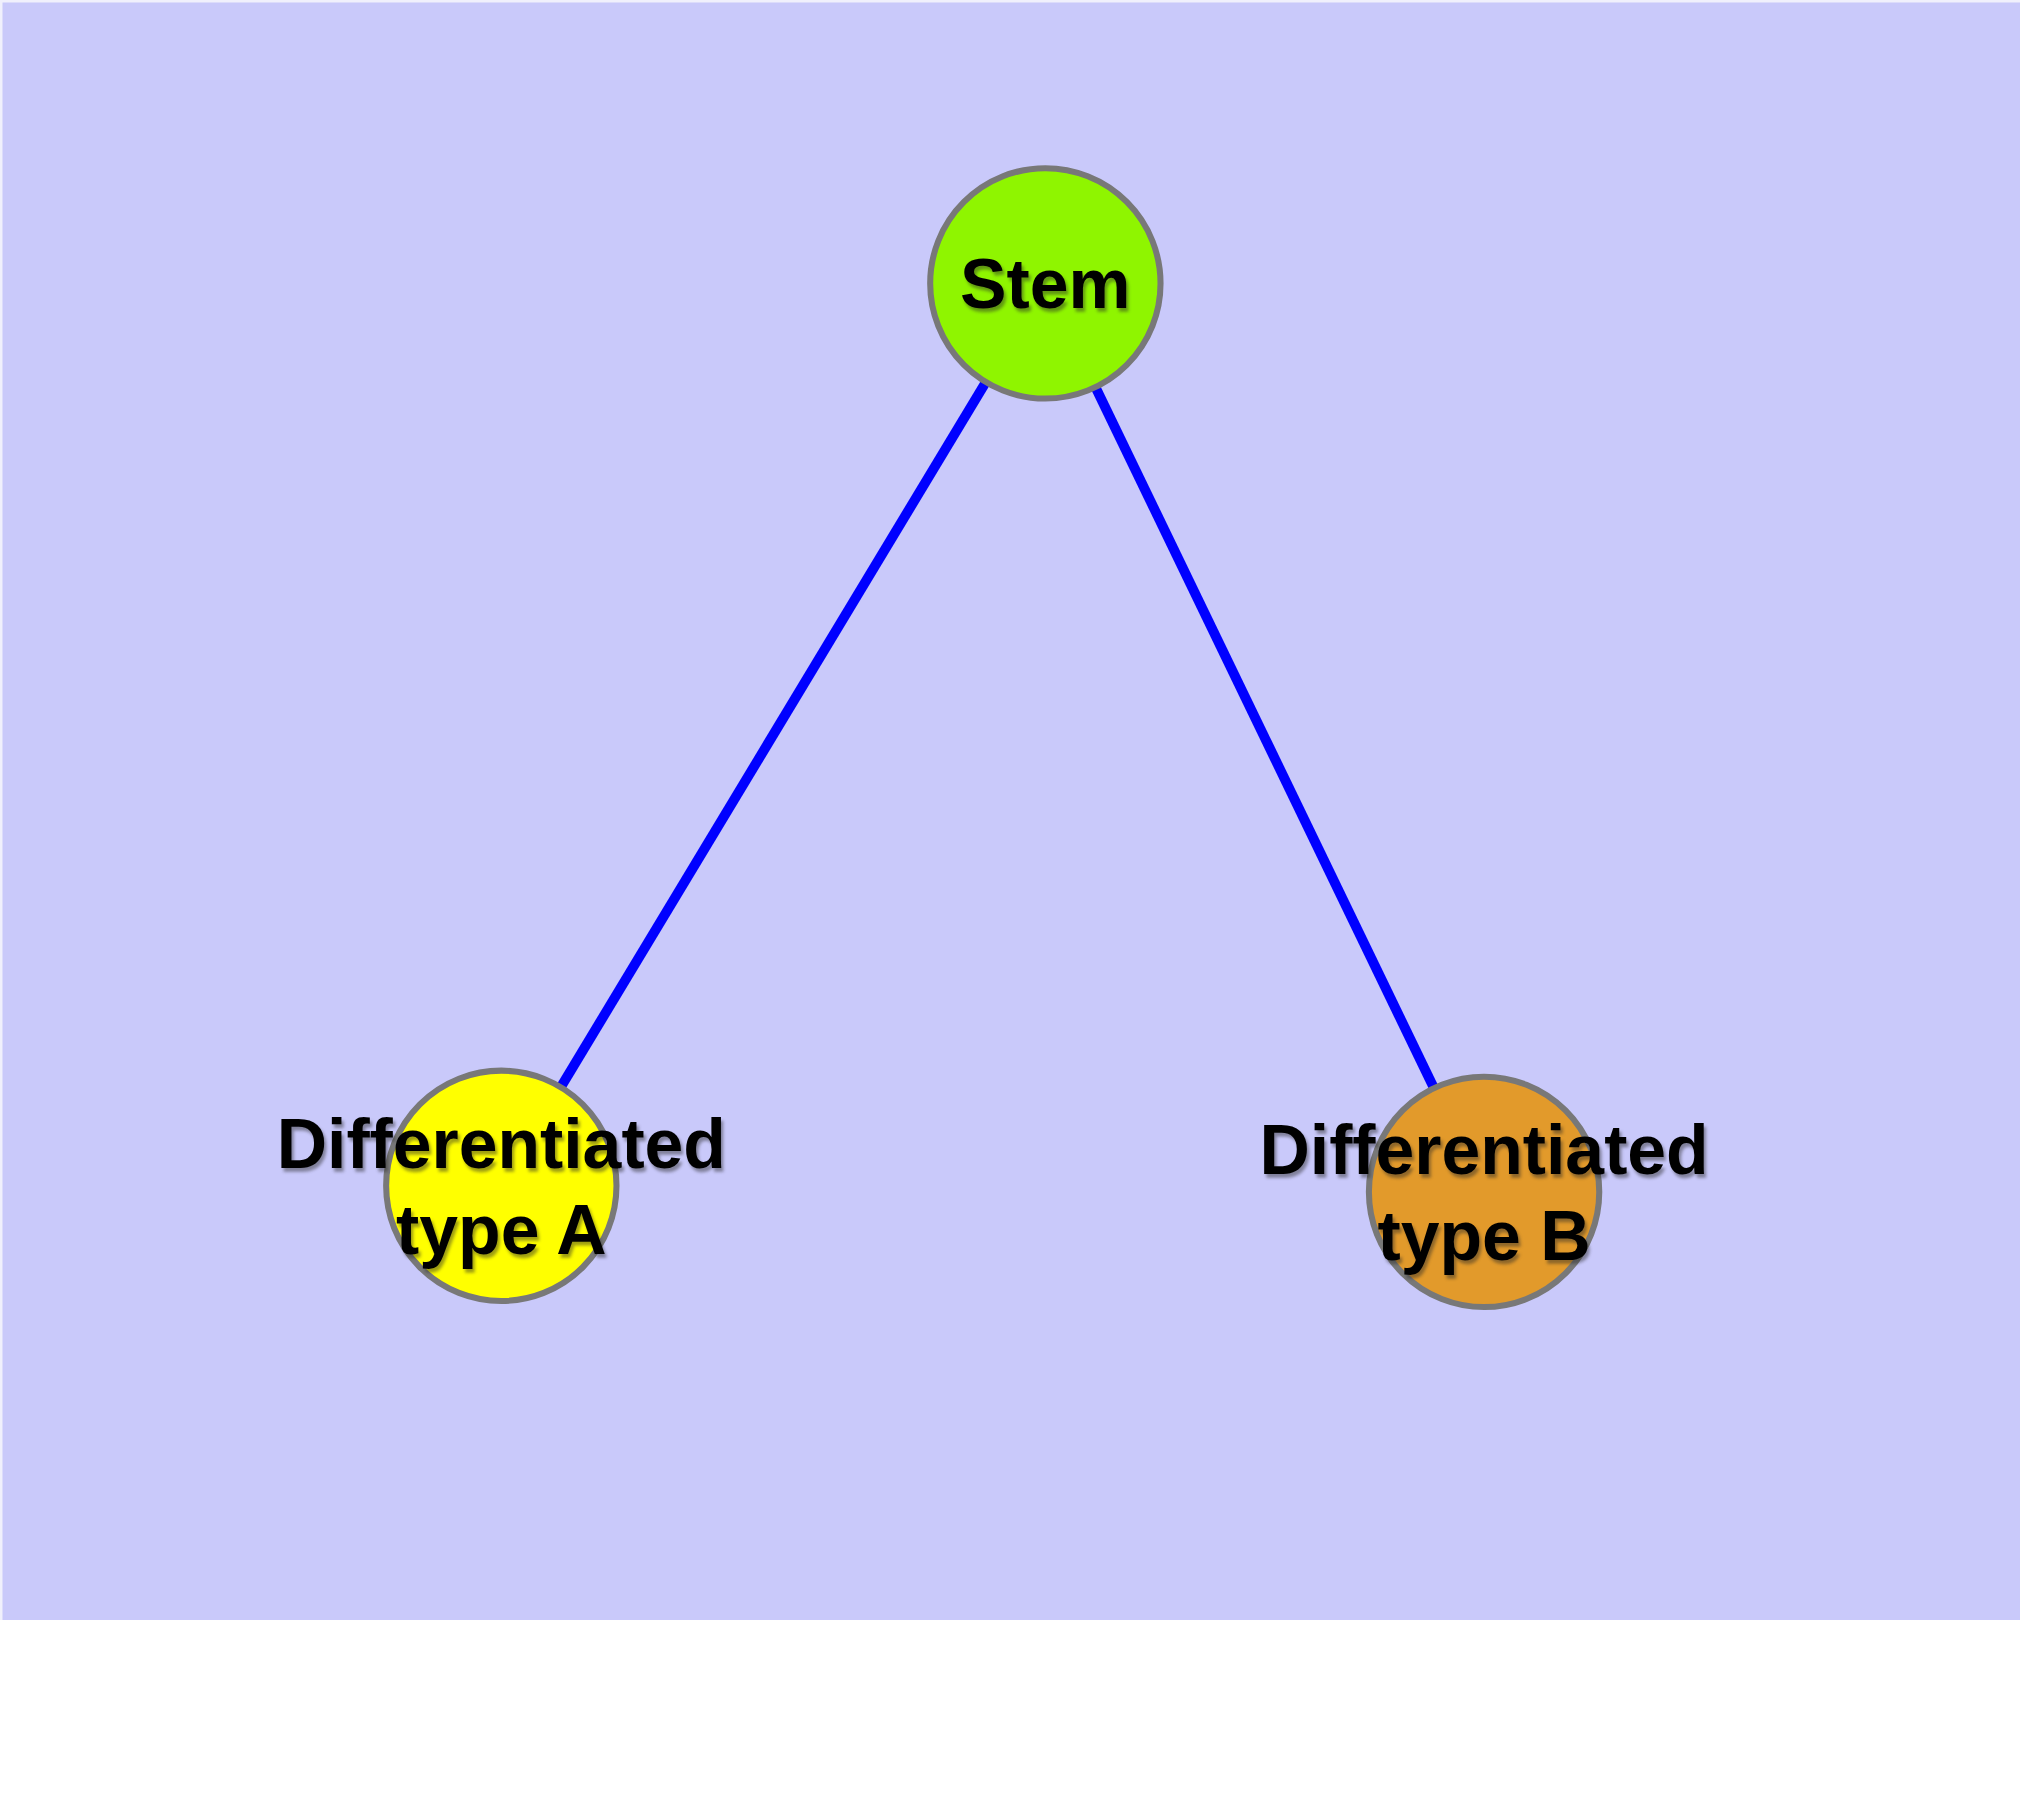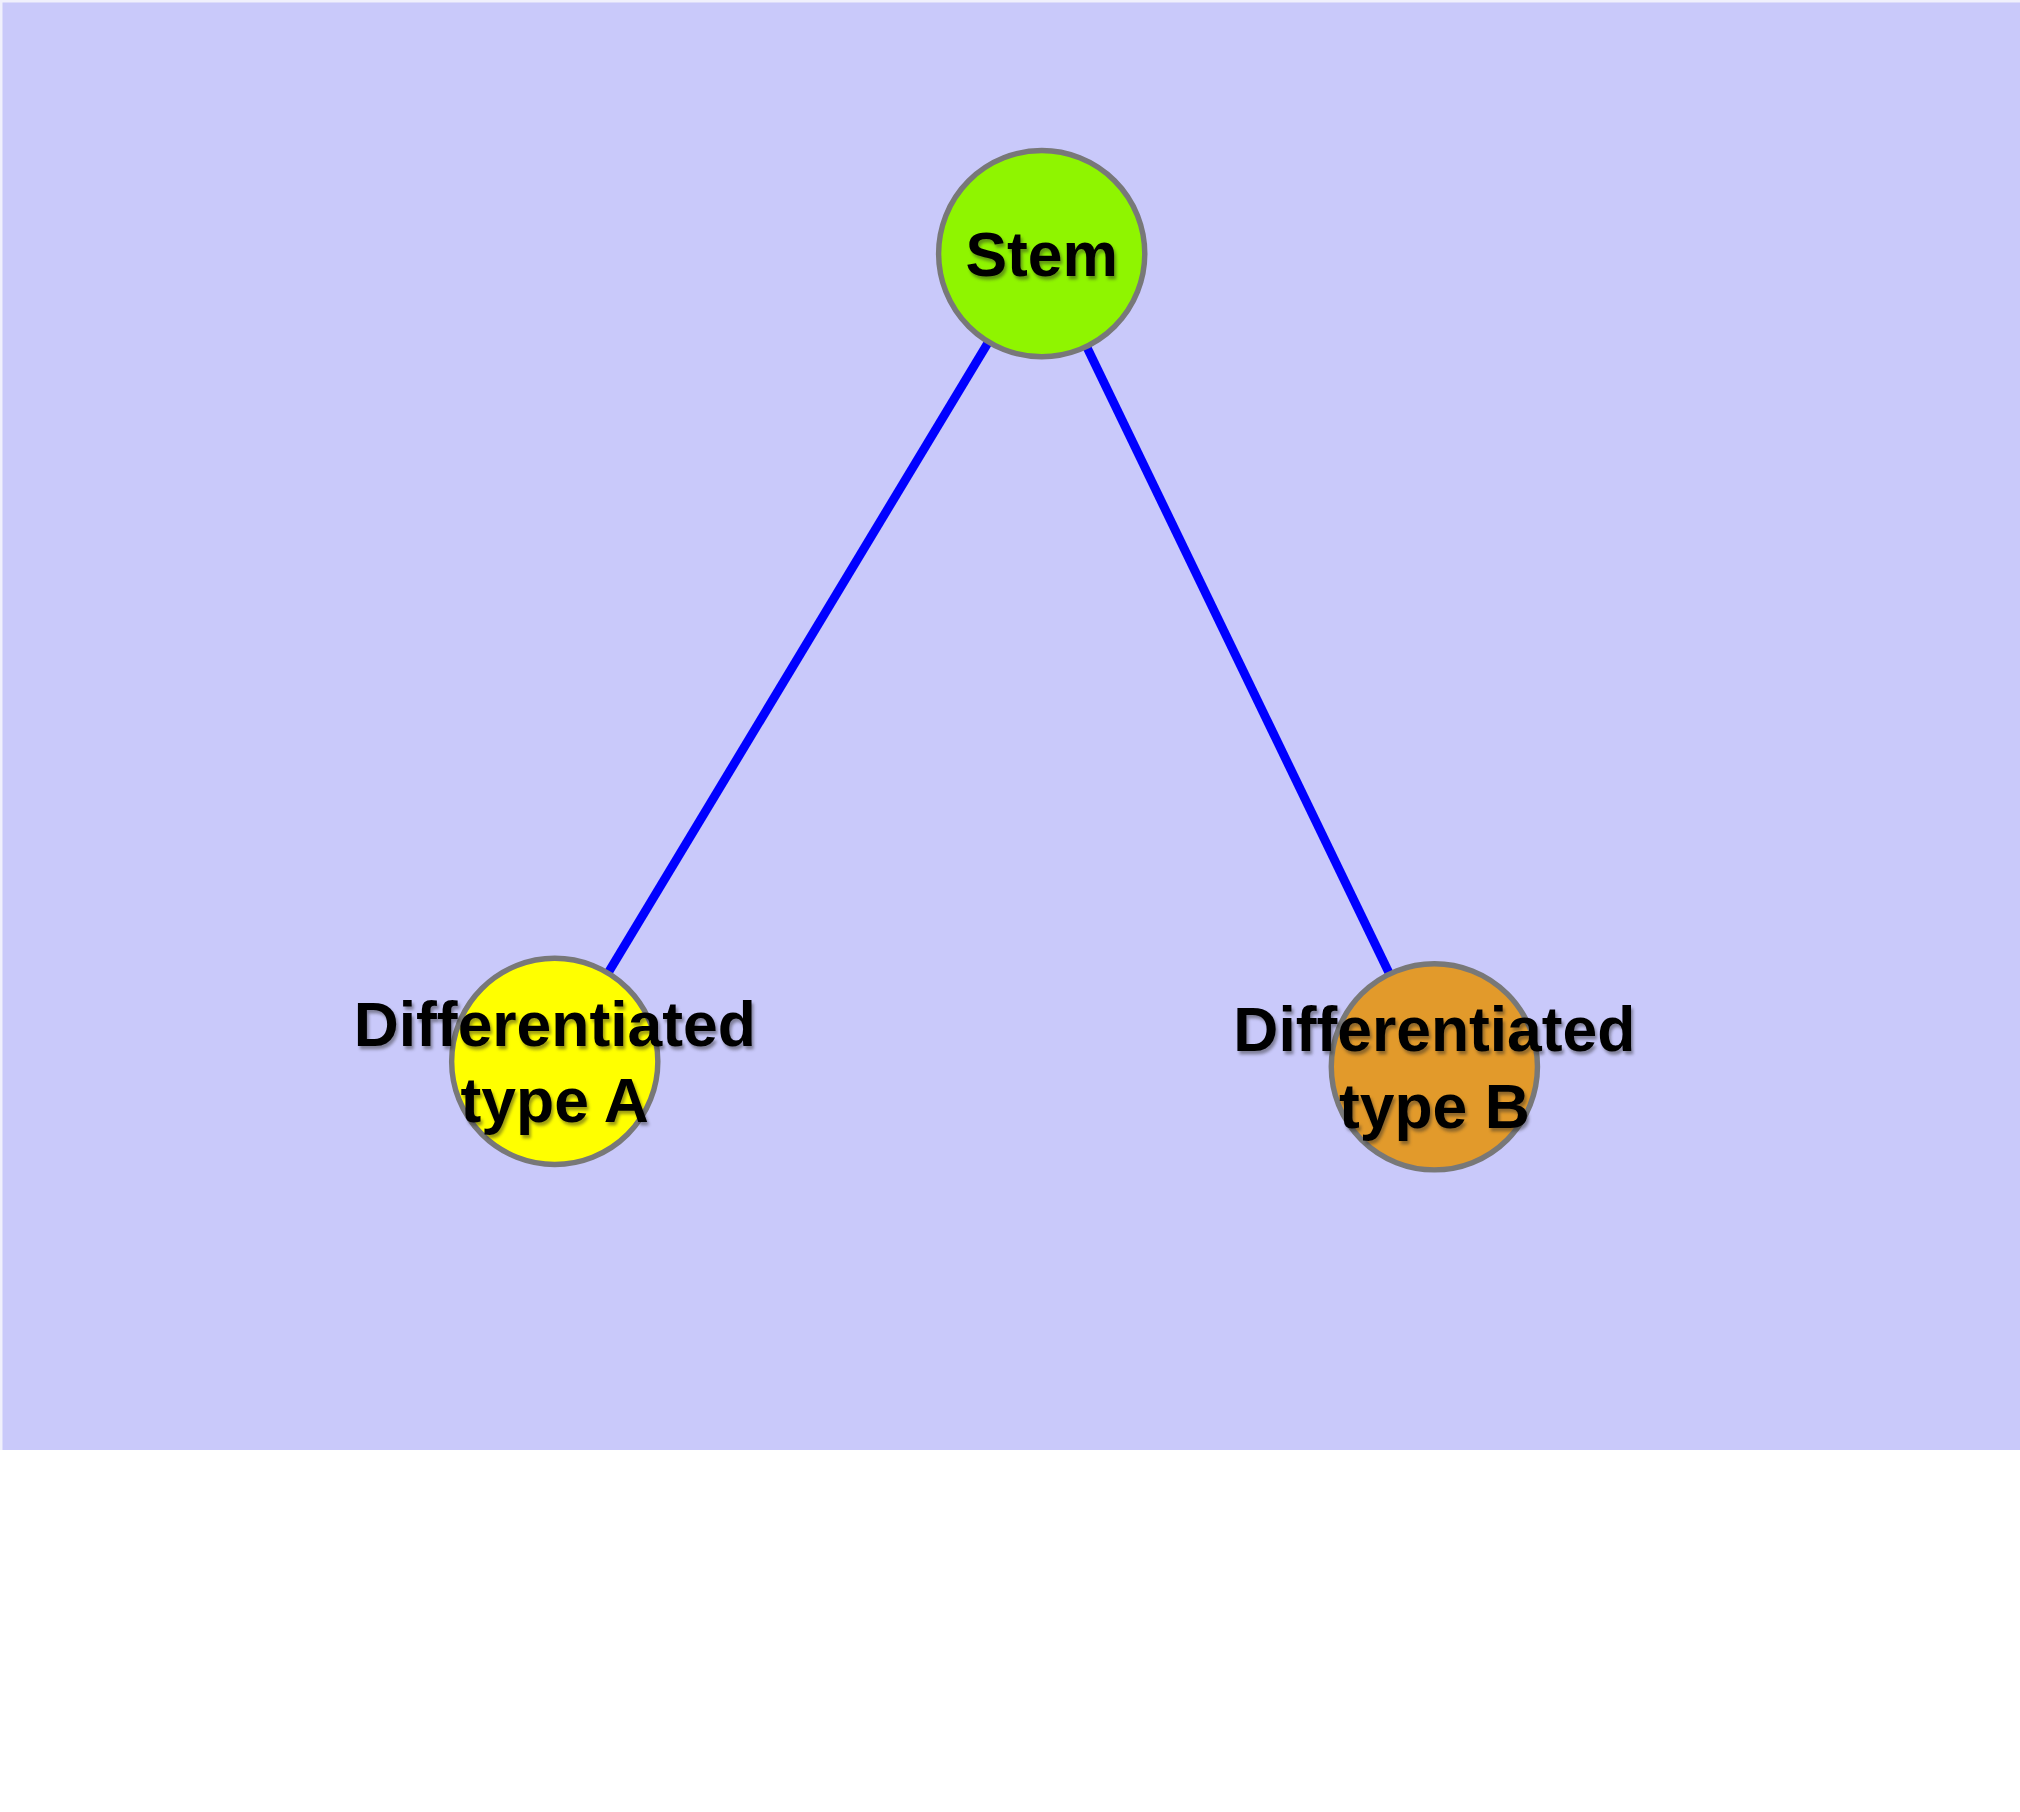--- a/index.html
+++ b/index.html
@@ -2,21 +2,21 @@
 <html style="font-size:13.6px"><head>
 <meta charset="utf-8">
 <style>
   html, body {
     margin: 0;
     padding: 0;
   }
   .stage {
     position: relative;
     width: 2021px;
-    height: 1450px;
+    height: 1620px;
     overflow: hidden;
     box-shadow: inset 2.5px 2.5px 0 rgba(244,244,252,0.9); 
     font-family: "Liberation Sans", sans-serif;
   }
   svg.diagram {
     display: block;
     width: 100%;
     height: 100%;
   }
   .edge {

